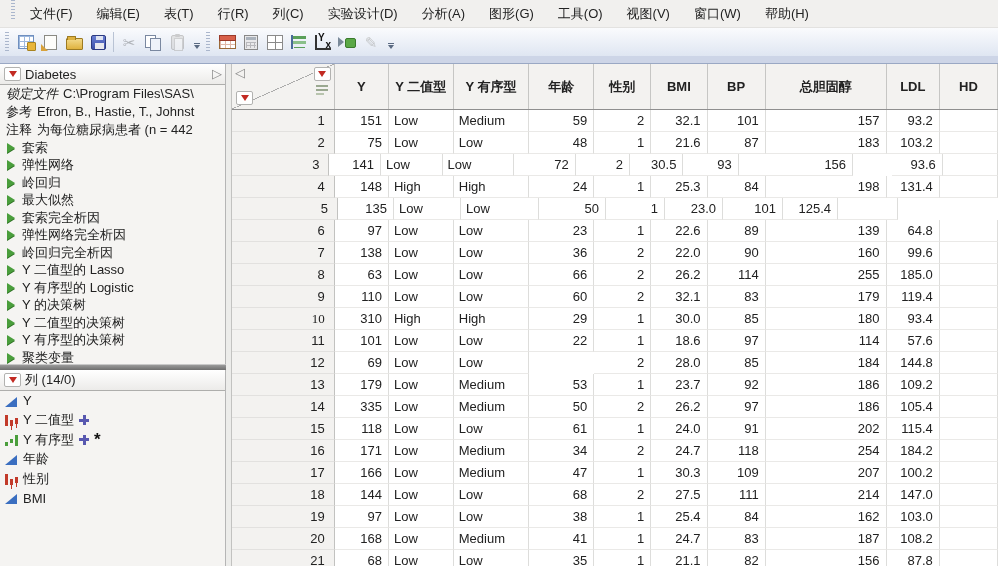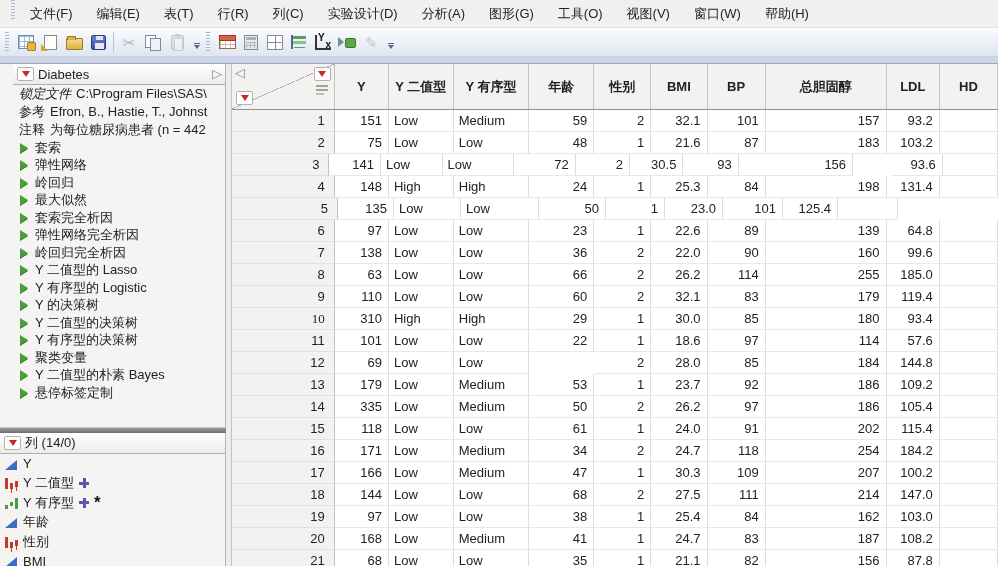--- a/index.html
+++ b/index.html
@@ -68,21 +68,21 @@
     box-shadow:none; }
   .ic-pencil { font-size:15px; color:#8a8a7a; line-height:1; }
 
   
   .blue-strip { height:8px; background:#cdd5e7; border-bottom:1px solid #9aa8c4; }
 
   
   .main { flex:1; display:flex; overflow:hidden; }
   .left-col { width:226px; display:flex; flex-direction:column; background:#f5f4f2; }
   .panel { background:#f5f4f2; border-right:1px solid #b5b5b5; overflow:hidden; position:relative; }
-  .panel-top { height:363px;margin-left:13px; }
+  .panel-top { height:300px; }
   .hsplit { height:6px; background:linear-gradient(#9a9a9a,#6e6e6e); border-top:1px solid #c8c8c8; }
   .panel-bottom { flex:1; }
   .vsplit { width:6px; background:#ececea; border-right:1px solid #c2c2c0; }
 
   .panel-titlebar { height:21px; display:flex; align-items:center; padding:0 4px;
     background:linear-gradient(#ffffff,#ecebe9); border-bottom:1px solid #aeaeac; position:relative; }
   .panel-title { font-weight:normal; margin-left:4px; white-space:nowrap; }
   .expand-arrow { position:absolute; right:3px; top:2px; color:#8a8a8a; font-size:13px; }
 
   .tri-btn { width:17px; height:14px; background:#fff; border:1px solid #b2b2b0; border-radius:2px;

